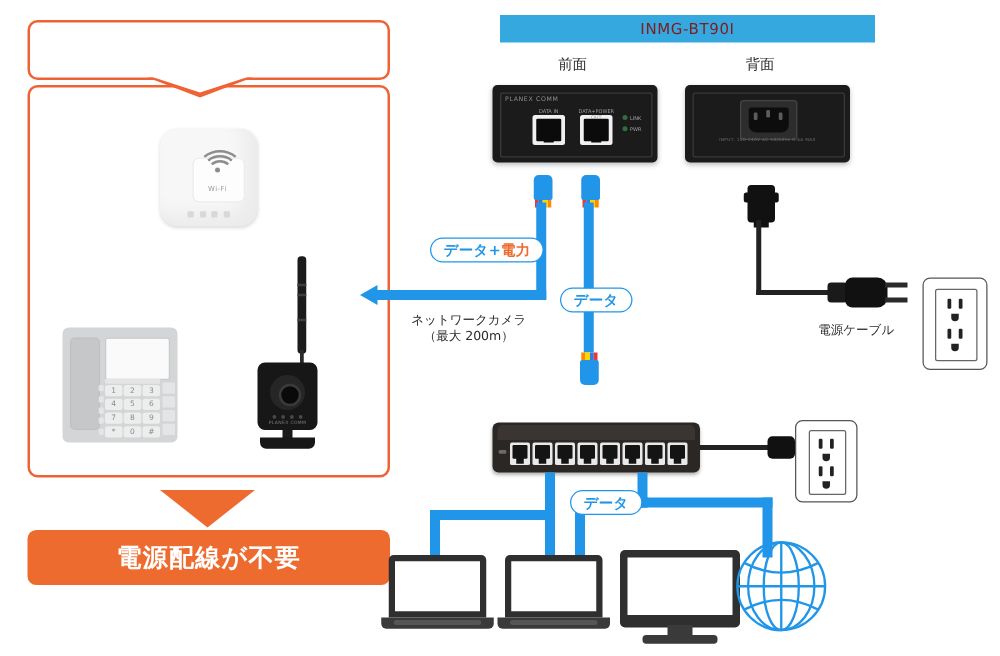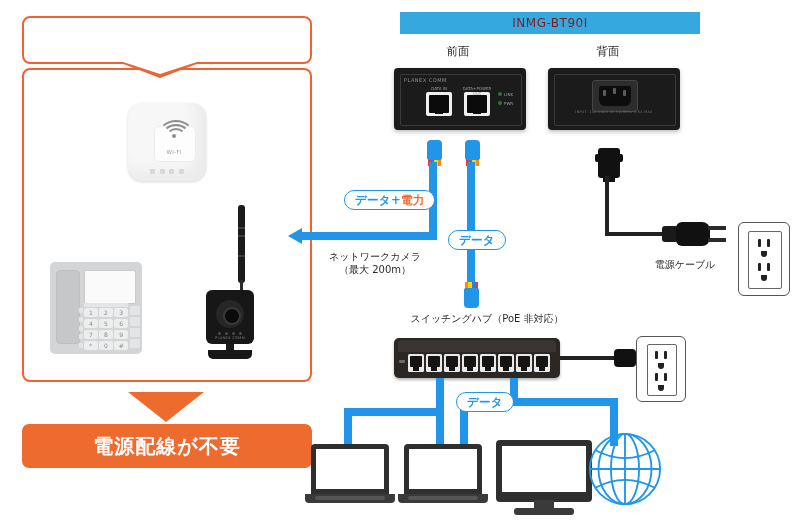--- a/index.html
+++ b/index.html
@@ -364,21 +364,20 @@
         <i style="left:11px;top:0;"></i>
         <u></u>
     </div>
     <div class="sock" style="left:17px;top:40px;">
       <i style="left:2px;top:0;"></i>
         <i style="left:11px;top:0;"></i>
         <u></u>
     </div>
   </div>
 
-  <div class="abs" id="hub-cap">スイッチングハブ（PoE 非対応）</div>
   <div class="abs" id="hub">
     <div class="abs" id="hub-top"></div>
     <div class="abs" id="hub-led"></div>
     <div class="abs" id="hub-ports">
       <div class="hp">
           <div class="h"></div>
           <div class="k"></div>
         </div>
       <div class="hp">
           <div class="h"></div>

